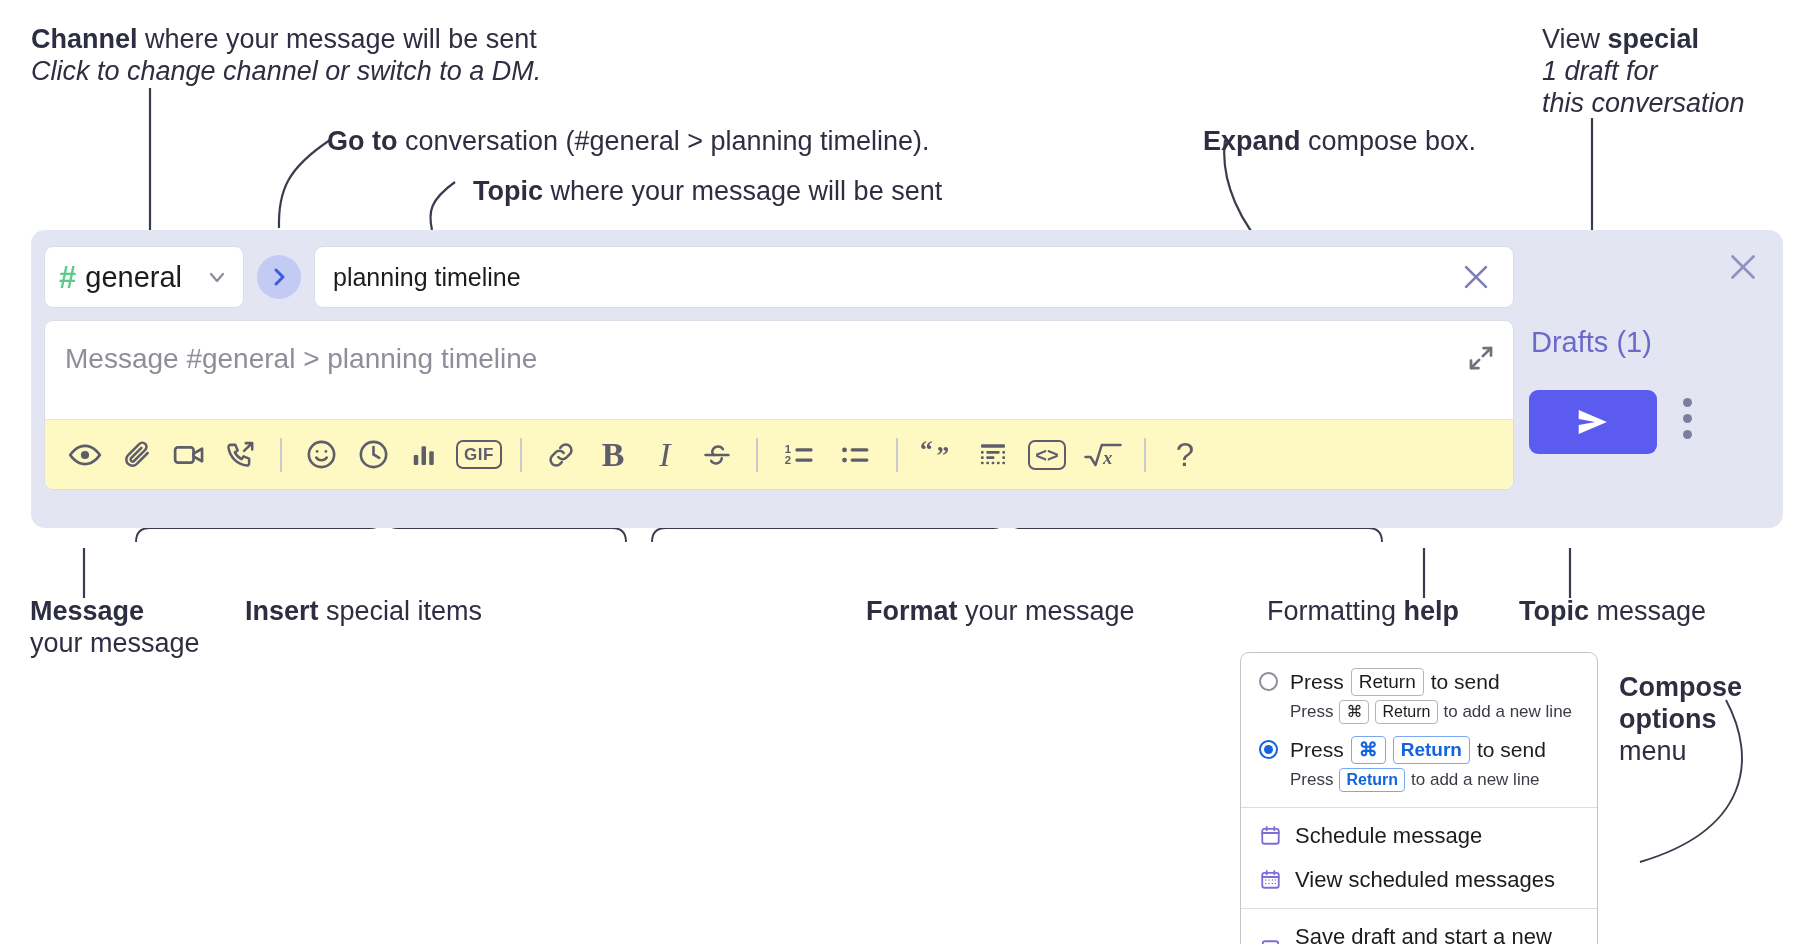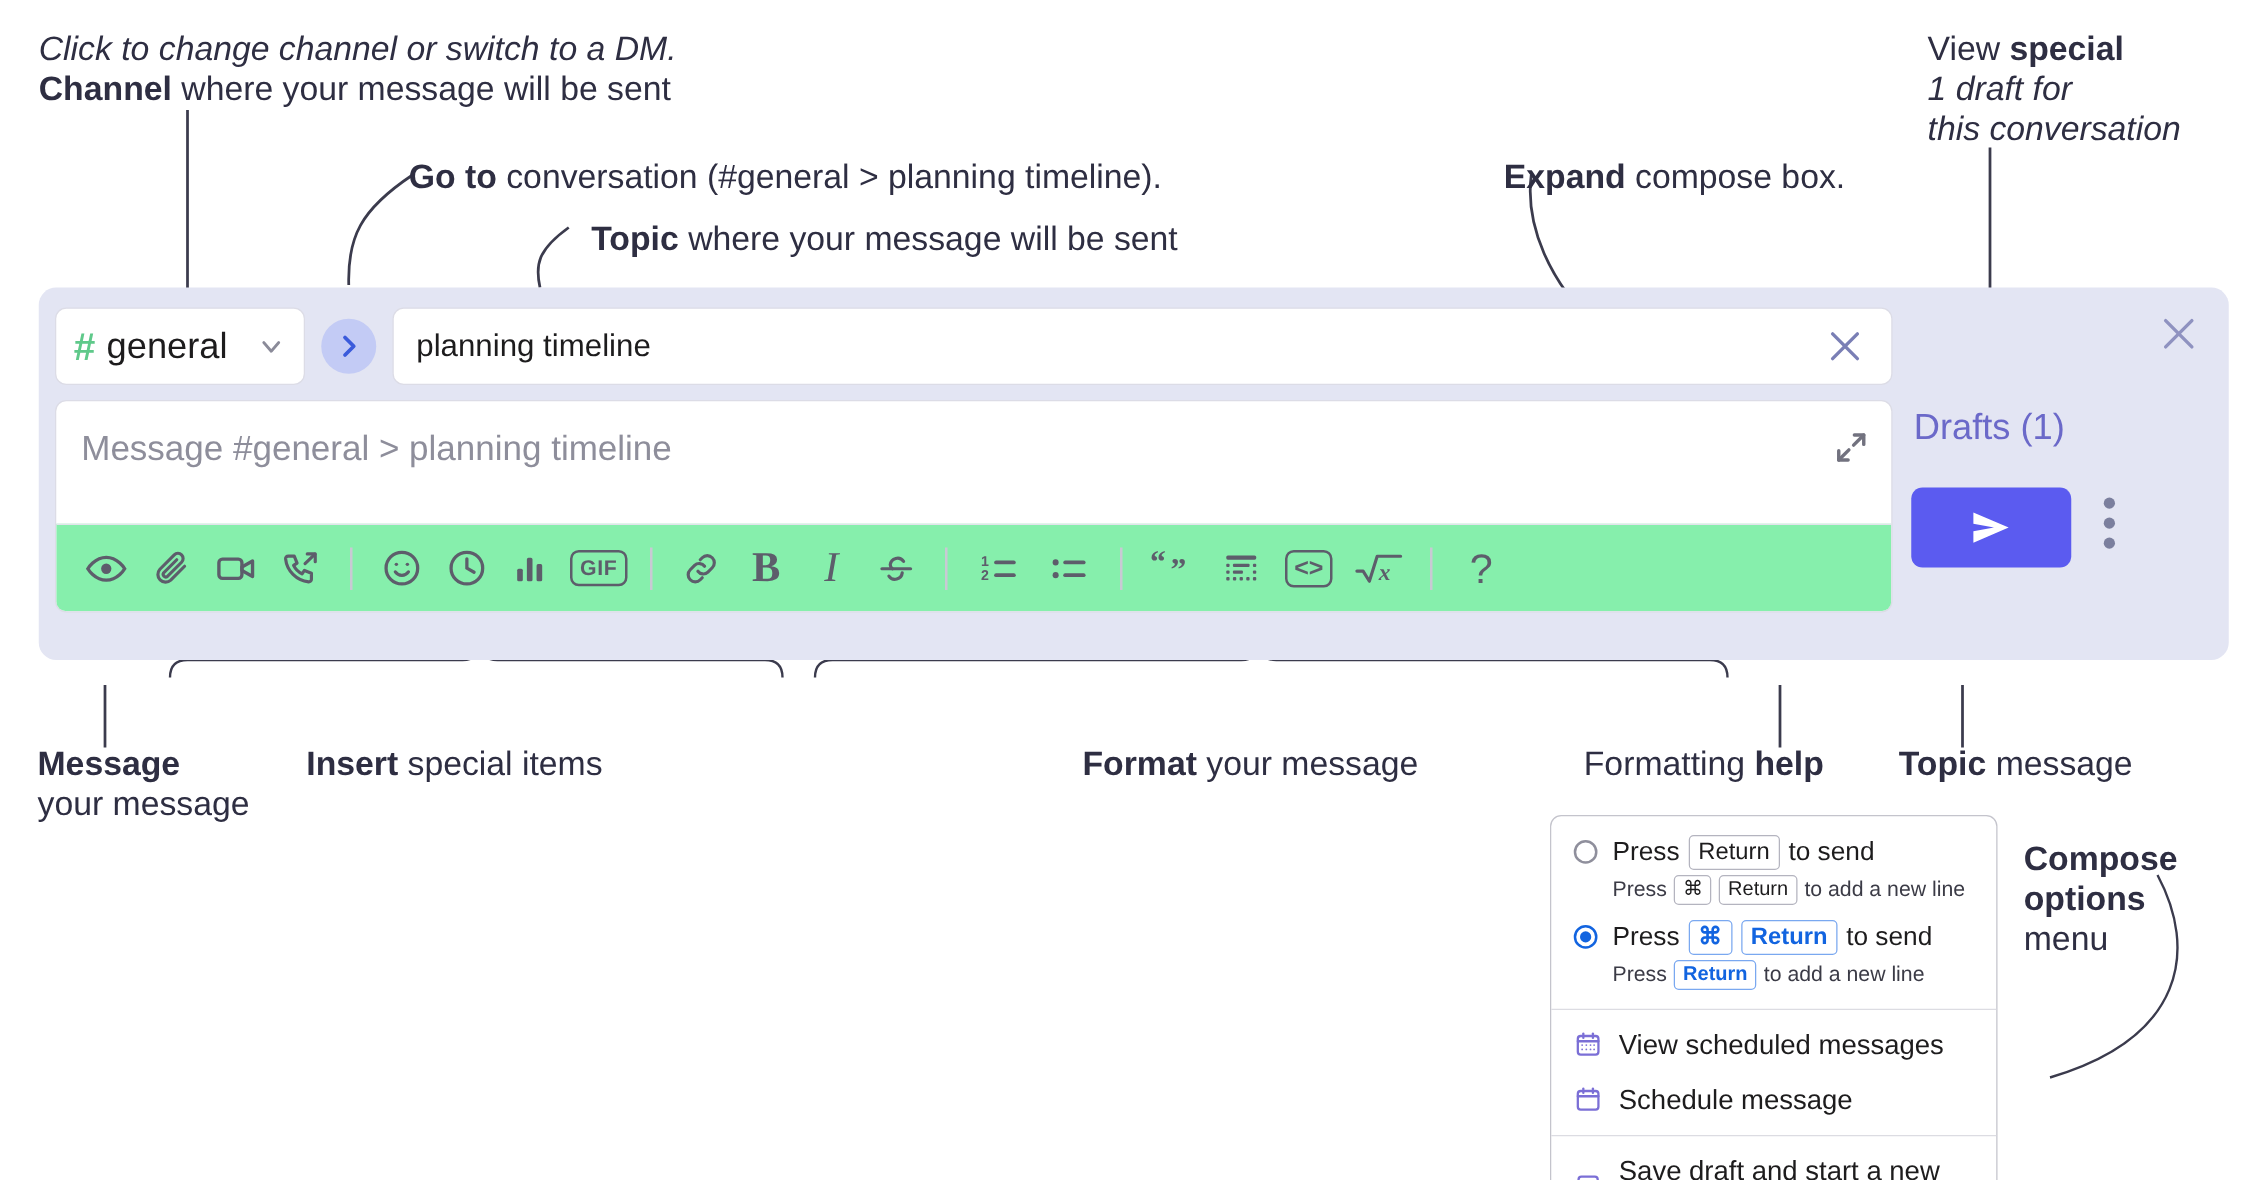--- a/index.html
+++ b/index.html
@@ -89,21 +89,21 @@
     position: absolute; left: 20px; top: 22px;
     font-size: 28px; color: #8e8e9b;
   }
   .expand-ico {
     position: absolute; right: 17px; top: 22px;
     color: #72727f; display: flex;
   }
 
   .toolbar {
     height: 70px;
-    background: #86efac;
+    background: #fef9c3;
     border-top: 1px solid #e3e3ec;
     display: flex; align-items: center;
     padding: 0 14px;
     gap: 0;
   }
   .tb { width: 52px; height: 52px; display: flex; align-items: center; justify-content: center; color: #5d5d6b; flex: none; }
   .tb.wide { width: 56px; }
   .sep { width: 2px; height: 34px; background: #c9c9d4; margin: 0 13px; flex: none; }
   .tb-bold { font-weight: 700; font-family: "Liberation Serif", serif; font-size: 34px; }
   .tb-ital { font-style: italic; font-family: "Liberation Serif", serif; font-size: 34px; }
@@ -207,22 +207,22 @@
       <path d="M136 542 q0 -14 14 -14 L370 528 q14 0 14 -14 q0 14 14 14 L612 528 q14 0 14 14"></path>
 
       <path d="M652 542 q0 -14 14 -14 L993 528 q14 0 14 -14 q0 14 14 14 L1368 528 q14 0 14 14"></path>
 
       <path d="M1726 700 C 1758 760, 1748 830, 1640 862"></path>
       <path d="M1628 864 l14 -5 l-14 5 l14 5" fill="#3b3b4d" stroke="none"></path>
     </g>
   </svg>
 
   <div class="anno" style="left:31px; top:24px;">
+    <div><b>Channel</b><span> where your message will be sent</span></div>
     <div><i>Click to change channel or switch to a DM.</i></div>
-    <div><b>Channel</b><span> where your message will be sent</span></div>
   </div>
 
   <div class="anno" style="left:327px; top:126px;">
     <b>Go to</b><span> conversation (#general &gt; planning timeline).</span>
   </div>
 
   <div class="anno" style="left:473px; top:176px;">
     <b>Topic</b><span> where your message will be sent</span>
   </div>
 
@@ -513,20 +513,32 @@
         <span>to send</span>
       </span>
     </div>
     <div class="opt-sub">
       <span>Press</span>
       <span class="key sm blue">Return</span>
       <span>to add a new line</span>
     </div>
 
     <div class="divider"></div>
+
+    <div class="menu-item">
+      <span class="mi-ico">
+        <svg width="23" height="23" viewBox="0 0 24 24" fill="none" stroke="#7b6fd6" stroke-width="1.9" stroke-linecap="round">
+            <rect x="3.4" y="5" width="17.2" height="15.6" rx="2.4"></rect>
+            <line x1="3.4" y1="9.4" x2="20.6" y2="9.4"></line>
+            <line x1="8" y1="3" x2="8" y2="6.6"></line>
+            <line x1="16" y1="3" x2="16" y2="6.6"></line>
+          </svg>
+      </span>
+      <span>Schedule message</span>
+    </div>
 
     <div class="menu-item">
       <span class="mi-ico">
         <svg width="23" height="23" viewBox="0 0 24 24" fill="none" stroke="#7b6fd6" stroke-width="1.9" stroke-linecap="round">
           <rect x="3.4" y="5" width="17.2" height="15.6" rx="2.4"></rect>
             <line x1="3.4" y1="9.4" x2="20.6" y2="9.4"></line>
           <line x1="8" y1="3" x2="8" y2="6.6"></line>
             <line x1="16" y1="3" x2="16" y2="6.6"></line>
           <g stroke-width="1.5">
               <line x1="7" y1="12.6" x2="7" y2="12.6"></line>
@@ -536,32 +548,20 @@
               <line x1="7" y1="16.2" x2="7" y2="16.2"></line>
               <line x1="10.5" y1="16.2" x2="10.5" y2="16.2"></line>
               <line x1="14" y1="16.2" x2="14" y2="16.2"></line>
               <line x1="17" y1="16.2" x2="17" y2="16.2"></line>
             </g>
         </svg>
       </span>
       <span>View scheduled messages</span>
     </div>
 
-    <div class="menu-item">
-      <span class="mi-ico">
-        <svg width="23" height="23" viewBox="0 0 24 24" fill="none" stroke="#7b6fd6" stroke-width="1.9" stroke-linecap="round">
-            <rect x="3.4" y="5" width="17.2" height="15.6" rx="2.4"></rect>
-            <line x1="3.4" y1="9.4" x2="20.6" y2="9.4"></line>
-            <line x1="8" y1="3" x2="8" y2="6.6"></line>
-            <line x1="16" y1="3" x2="16" y2="6.6"></line>
-          </svg>
-      </span>
-      <span>Schedule message</span>
-    </div>
-
     <div class="divider"></div>
 
     <div class="menu-item">
       <span class="mi-ico">
         <svg width="23" height="23" viewBox="0 0 24 24" fill="none" stroke="#7b6fd6" stroke-width="1.9" stroke-linecap="round" stroke-linejoin="round">
             <rect x="4" y="3.4" width="16" height="17.2" rx="2.4"></rect>
             <polyline points="8.2 12.2 11 15 16 9.4"></polyline>
           </svg>
       </span>
       <span>Save draft and start a new message</span>

